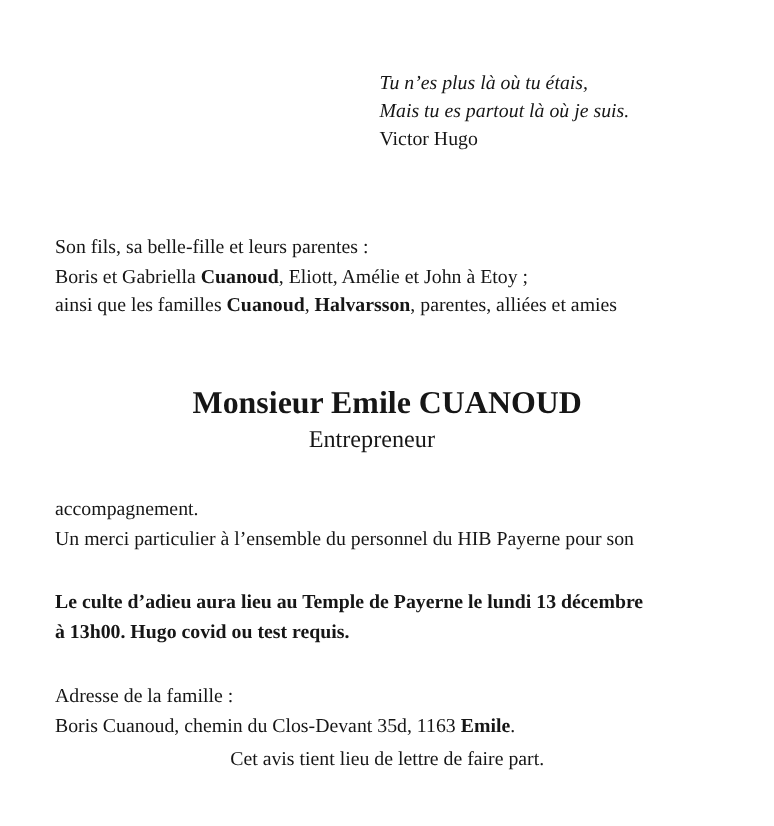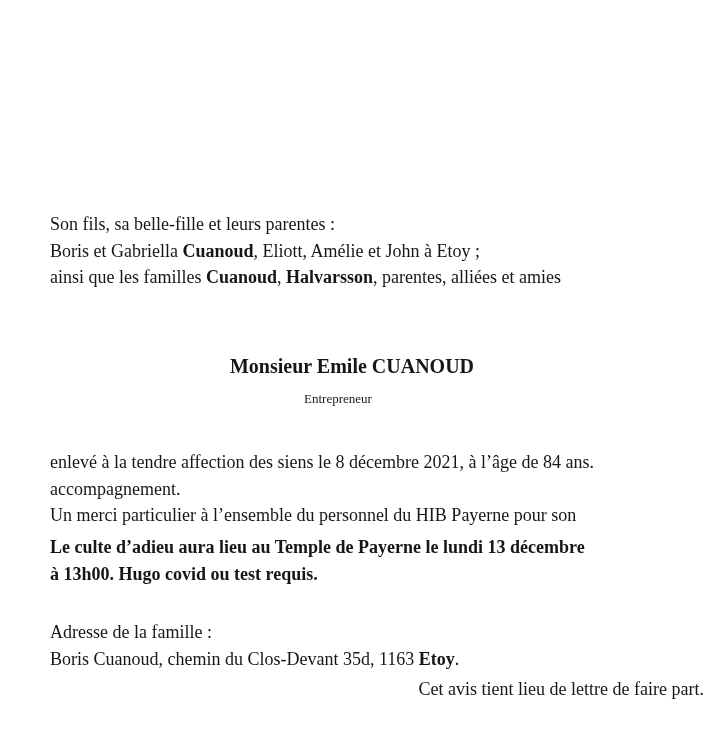--- a/index.html
+++ b/index.html
@@ -23,72 +23,76 @@
     left: 345px;
     top: 63px;
     line-height: 25.4px;
   }
   .intro          { left: 50px; top: 211px; }
   .deceased-name {
     left: 0;
     top: 349px;
     width: 704px;
     text-align: center;
-    font-size: 20px;
+    font-size: 29px;
     font-weight: 700;
     line-height: 34px;
     margin: 0;
   }
   .deceased-subtitle {
     left: 0;
     top: 386px;
     width: 676px;
     text-align: center;
-    font-size: 13px;
+    font-size: 22px;
   }
   .passing        { left: 50px; top: 449px; }
   .ceremony       { left: 50px; top: 534px; font-weight: bold; }
   .family-address { left: 50px; top: 619px; }
   .closing {
     left: 0;
     top: 676px;
     width: 704px;
-    text-align: right;
+    text-align: center;
   }
   .line { white-space: pre-wrap; }
   .b { font-weight: 700; }
   .i { font-style: italic; }
 </style>
 </head>
 <body>
 
 <div class="page">
 
+  <div class="block epigraph">
+      <div class="line"><span class="i">Tu n’es plus là où tu étais,</span></div>
+      <div class="line"><span class="i">Mais tu es partout là où je suis.</span></div>
+      <div class="line"><span>Victor Hugo</span></div>
+    </div>
 
   <div class="block intro">
       <div class="line"><span>Son fils, sa belle-fille et leurs parentes :</span></div>
       <div class="line"><span>Boris et Gabriella </span><span class="b">Cuanoud</span><span>, Eliott, Amélie et John à Etoy ;</span></div>
       <div class="line"><span>ainsi que les familles </span><span class="b">Cuanoud</span><span>, </span><span class="b">Halvarsson</span><span>, parentes, alliées et amies</span></div>
     </div>
 
   <h1 class="block deceased-name">Monsieur Emile CUANOUD</h1>
 
   <div class="block deceased-subtitle">Entrepreneur</div>
 
   <div class="block passing">
-      <div class="line"><span>enlevé à la tendre affection des siens le 8 décembre 2021, à l’âge de 84 ans.</span></div>
       <div class="line"><span>accompagnement.</span></div>
       <div class="line"><span>Un merci particulier à l’ensemble du personnel du HIB Payerne pour son</span></div>
     </div>
 
   <div class="block ceremony">
       <div class="line"><span>Le culte d’adieu aura lieu au Temple de Payerne le lundi 13 décembre</span></div>
       <div class="line"><span>à 13h00. Hugo covid ou test requis.</span></div>
     </div>
 
   <div class="block family-address">
       <div class="line"><span>Adresse de la famille :</span></div>
-      <div class="line"><span>Boris Cuanoud, chemin du Clos-Devant 35d, 1163 </span><span class="b">Etoy</span><span>.</span></div>
+      <div class="line"><span>Boris Cuanoud, chemin du Clos-Devant 35d, 1163 </span><span class="b">Emile</span><span>.</span></div>
     </div>
 
   <div class="block closing">Cet avis tient lieu de lettre de faire part.</div>
 
 </div>
 
 </body></html>

